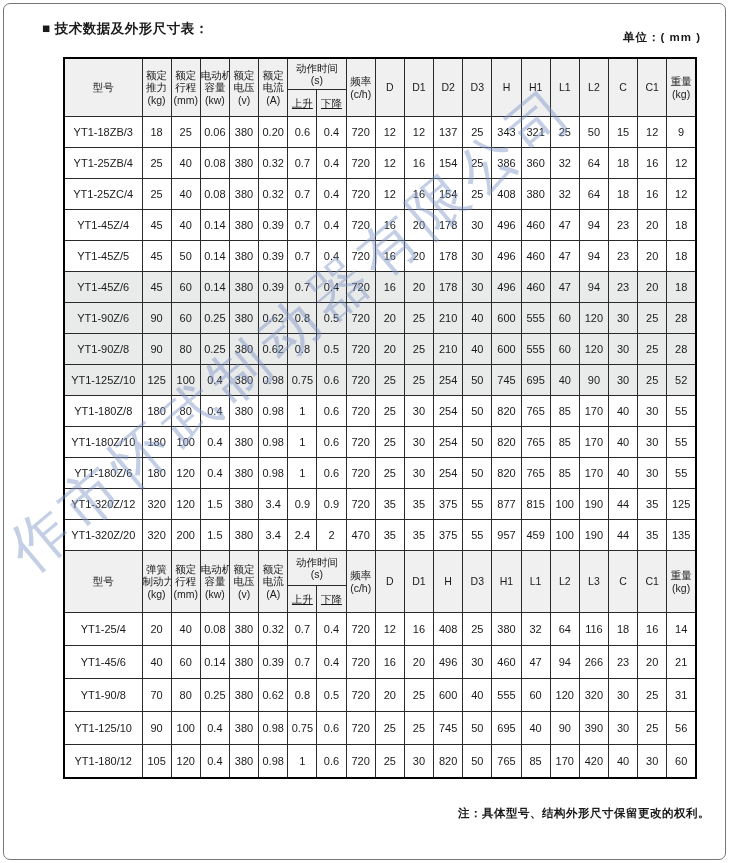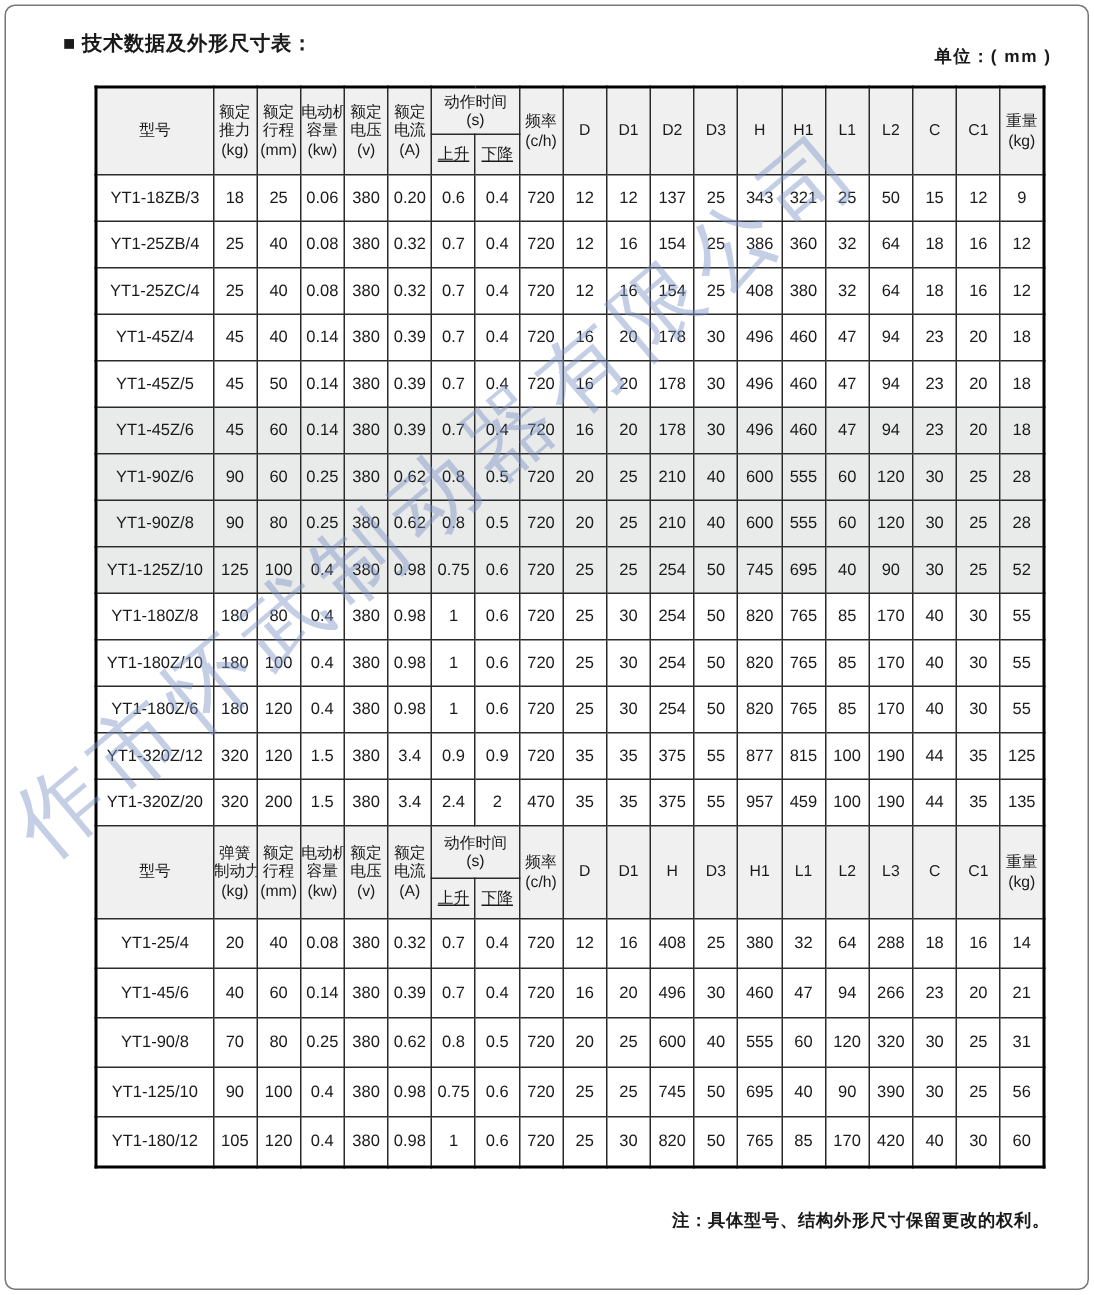--- a/index.html
+++ b/index.html
@@ -16,21 +16,21 @@
         padding:0;overflow:hidden;}
   th{background:var(--header-bg,#f0f0f0);font-weight:normal;font-size:10.5px;line-height:1.18;}
   th div{white-space:nowrap;}
   .gth{height:30px;margin-top:39px;}
   .hrow2 th{height:26px;font-size:10.5px;text-decoration:underline;}
   tbody.sec1 td{height:30px;font-size:11px;}
   tbody.sec2 td{height:32px;font-size:11px;}
   tbody.sec2 .hrow1 th{padding-top:2px;padding-bottom:2px;}
   td[data-name="model-cell"]{font-size:10.5px;}
   tr.shaded td{background:var(--row-shade,#e9eaea);}
-  .note{position:absolute;right:29px;top:806px;font-size:11.5px;font-weight:bold;letter-spacing:.5px;}
+  .note{position:absolute;right:19px;top:806px;font-size:11.5px;font-weight:bold;letter-spacing:.5px;}
   .watermark{position:absolute;left:18px;top:520px;z-index:5;pointer-events:none;
              transform:rotate(-40deg);transform-origin:left center;
              font-size:58px;letter-spacing:7px;white-space:nowrap;
              color:var(--watermark,#7d96c6);opacity:.45;font-weight:400;}
 </style>
 </head>
 <body>
 
 <div class="page-frame" data-name="page-border"></div>
 
@@ -537,21 +537,21 @@
           <td data-name="value-cell">0.7</td>
           <td data-name="value-cell">0.4</td>
           <td data-name="value-cell">720</td>
           <td data-name="value-cell">12</td>
           <td data-name="value-cell">16</td>
           <td data-name="value-cell">408</td>
           <td data-name="value-cell">25</td>
           <td data-name="value-cell">380</td>
           <td data-name="value-cell">32</td>
           <td data-name="value-cell">64</td>
-          <td data-name="value-cell">288</td>
+          <td data-name="value-cell">116</td>
           <td data-name="value-cell">18</td>
           <td data-name="value-cell">16</td>
           <td data-name="value-cell">14</td>
         </tr>
         <tr data-name="table-row">
           <td data-name="model-cell">YT1-45/6</td>
           <td data-name="value-cell">40</td>
           <td data-name="value-cell">60</td>
           <td data-name="value-cell">0.14</td>
           <td data-name="value-cell">380</td>

